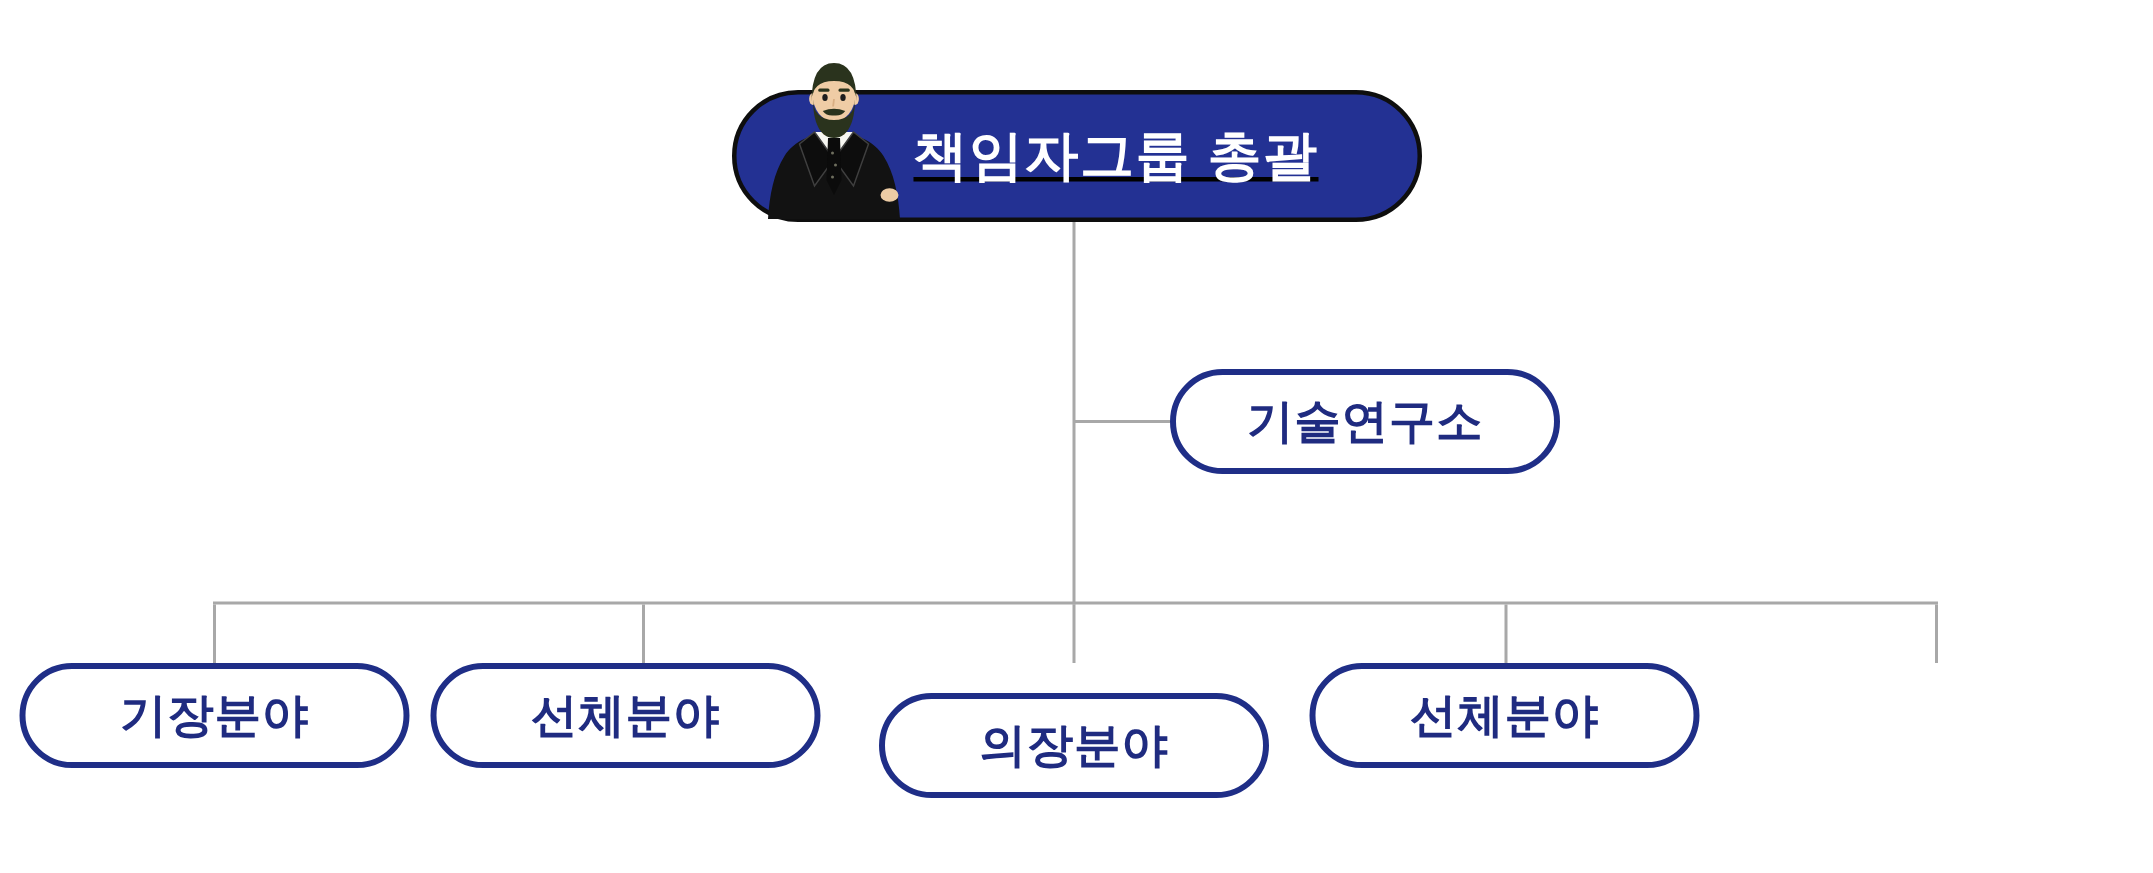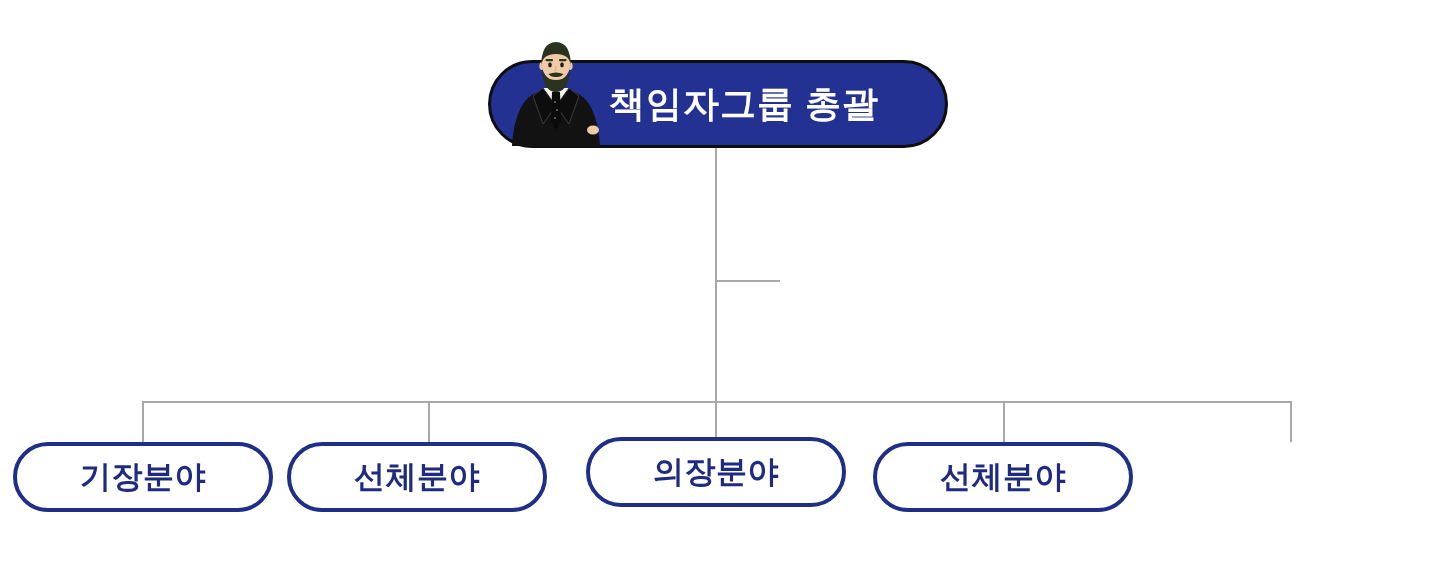--- a/index.html
+++ b/index.html
@@ -41,20 +41,21 @@
     position: absolute;
     left: 488px; top: 60px;
     width: 460px; height: 88px;
     background: var(--root-fill);
     border: 3px solid var(--root-border);
     border-radius: 44px;
     display: flex;
     align-items: center;
     justify-content: center;
     padding-left: 52px; 
+    text-decoration: underline;
   }
   .root-label {
     color: var(--root-text);
     font-size: 36px;
     font-weight: 800;
     letter-spacing: 1px;
     white-space: nowrap;
   }
   .avatar {
     position: absolute;
@@ -78,21 +79,21 @@
   .pill .pill-label {
     color: var(--node-text);
     font-size: 31px;
     font-weight: 800;
     letter-spacing: 0.5px;
     white-space: nowrap;
   }
   .research { left: 780px;  top: 246px; width: 260px; }
   .dept-1   { left: 13px;   top: 442px; width: 260px; }
   .dept-2   { left: 287px;  top: 442px; width: 260px; }
-  .dept-3   { left: 586px;  top: 437px; width: 260px; text-align: center; }
+  .dept-3   { left: 586px;  top: 462px; width: 260px; text-align: center; }
   .dept-4   { left: 873px;  top: 442px; width: 260px; }
   .dept-5   { left: 1161px; top: 442px; width: 260px; }
 </style>
 </head>
 <body>
 
 <div class="canvas">
 
   <div class="line v-main"></div>
   <div class="line h-research"></div>
@@ -140,20 +141,23 @@
       <ellipse cx="65" cy="25" rx="1.8" ry="2.4" fill="#1d1d1d"></ellipse>
 
       <path d="M59 26 L58.4 31" stroke="#D9AE82" stroke-width="1.2" fill="none"></path>
 
       <path d="M45 26 C45 42 50 52 59 52 C68 52 73 42 73 26 C73 35 68 40 59 40 C50 40 45 35 45 26 Z" fill="#2a331d"></path>
 
       <path d="M51.5 34 Q59 31 66.5 34 Q64 37.5 59 37 Q54 37.5 51.5 34 Z" fill="#2a331d"></path>
     </svg>
   </span>
 
+  <div class="pill research">
+    <span class="pill-label">기술연구소</span>
+  </div>
 
   <div class="pill dept-1">
     <span class="pill-label">기장분야</span>
   </div>
   <div class="pill dept-2">
     <span class="pill-label">선체분야</span>
   </div>
   <div class="pill dept-3">
     <span class="pill-label">의장분야</span>
   </div>

